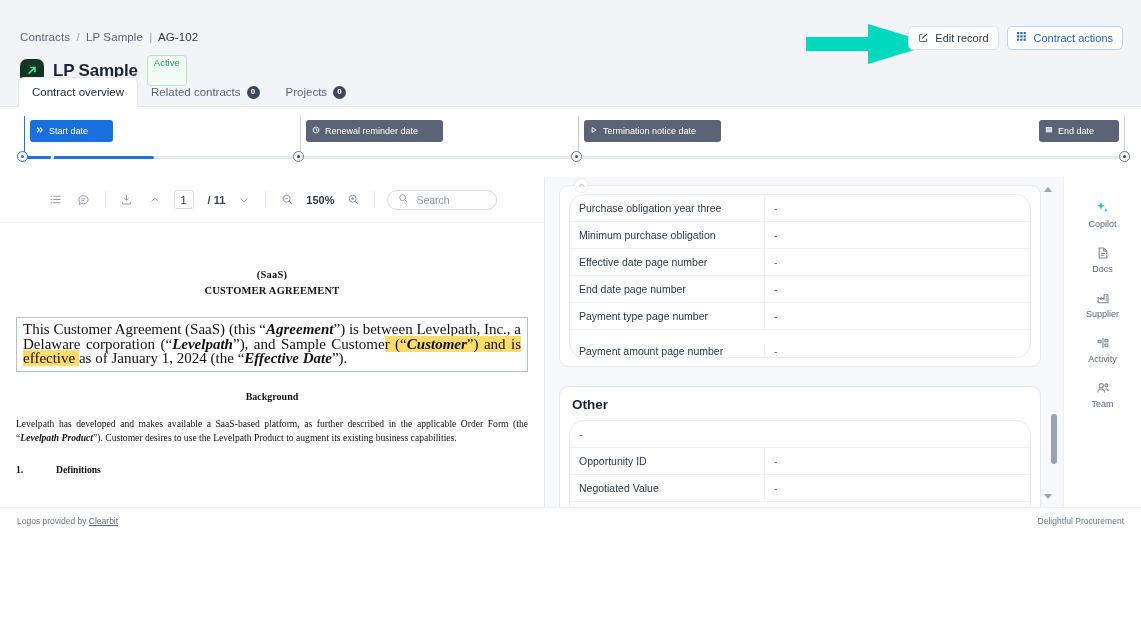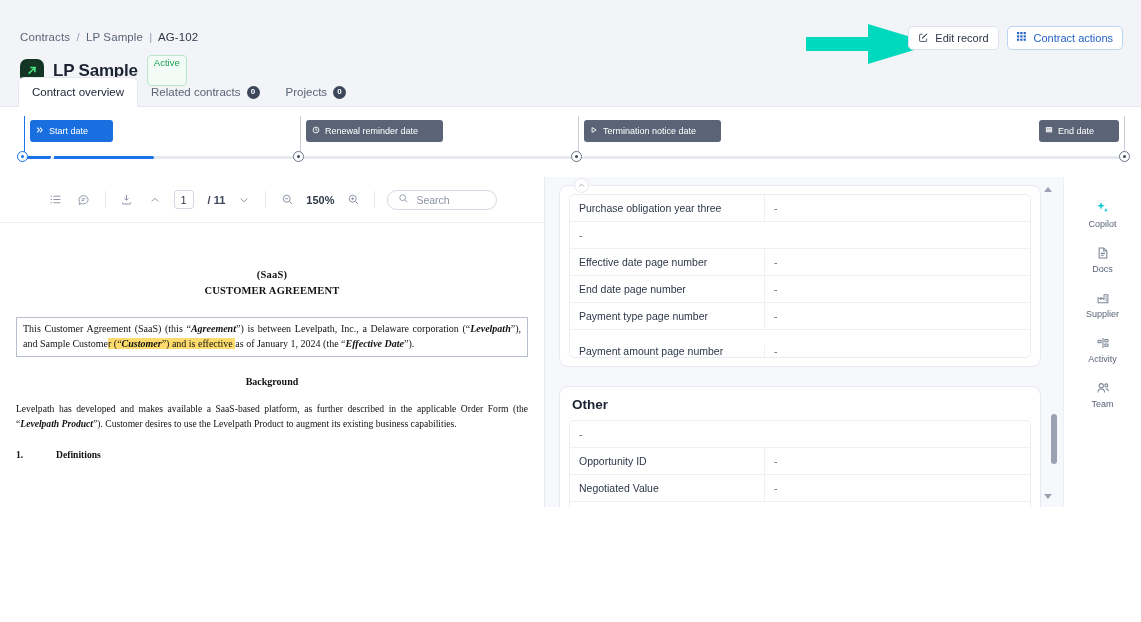--- a/index.html
+++ b/index.html
@@ -169,21 +169,21 @@
     position: relative; width: 100%; height: 284px;
     background: #ffffff; padding: 44px 16px 0; overflow: hidden;
   }
   .doc-h1 {
     text-align: center; font-size: 10.5px; font-weight: bold;
     color: #111; letter-spacing: .2px; line-height: 16px;
     font-family: "Liberation Serif", serif;
   }
   .doc-box {
     margin-top: 18px; border: 1.5px solid #b6bdcb;
-    padding: 4px 6px 5px; font-size: 10px; line-height: 14.5px;
+    padding: 4px 6px 5px; font-size: 15px; line-height: 14.5px;
     color: #111; text-align: justify;
     font-family: "Liberation Serif", serif;
   }
   .doc-h2 {
     margin-top: 19px; text-align: center; font-size: 10px;
     font-weight: bold; color: #111;
     font-family: "Liberation Serif", serif;
   }
   .doc-p {
     margin-top: 15px; font-size: 9.6px; line-height: 14.5px; color: #111;
@@ -213,21 +213,21 @@
     padding: 8px 9px;
   }
   .collapse-btn {
     position: absolute; left: 14px; top: -8px;
     width: 15px; height: 15px; border-radius: 50%;
     background: #fff; border: 1px solid #e6e9ef;
     display: flex; align-items: center; justify-content: center;
     color: #9aa3b4; cursor: pointer;
   }
   .field-table {
-    border: 1px solid #e9ecf2; border-radius: 5px; overflow: hidden;
+    border: 1px solid #e9ecf2; border-radius: 15px; overflow: hidden;
   }
   .frow { display: flex; border-bottom: 1px solid #eef0f5; height: 27px; }
   .frow:last-child { border-bottom: none; align-items: flex-end; }
   .fname {
     width: 195px; display: flex; align-items: center; padding-left: 9px;
     font-size: 10.5px; color: #2d3748; border-right: 1px solid #eef0f5;
     white-space: nowrap; overflow: hidden;
   }
   .fval {
     flex: 1; display: flex; align-items: center; padding-left: 9px;
@@ -510,20 +510,21 @@
           <svg width="7" height="7" viewBox="0 0 10 10" fill="none" stroke="#9aa3b4" stroke-width="1.3">
             <path d="M1.6 6.4 5 3 8.4 6.4"></path>
           </svg>
         </div>
         <div class="field-table">
           <div class="frow">
             <div class="fname">Purchase obligation year three</div>
             <div class="fval">-</div>
           </div>
           <div class="frow">
+            <div class="fname">Minimum purchase obligation</div>
             <div class="fval">-</div>
           </div>
           <div class="frow">
             <div class="fname">Effective date page number</div>
             <div class="fval">-</div>
           </div>
           <div class="frow">
             <div class="fname">End date page number</div>
             <div class="fval">-</div>
           </div>
@@ -613,15 +614,19 @@
               <path d="M2.2 13c0-2.3 1.7-3.8 3.8-3.8S9.8 10.7 9.8 13"></path>
             <circle cx="11.8" cy="5" r="1.7"></circle>
               <path d="M11.2 8.8c1.6 0 2.8 1.2 2.8 2.9"></path>
           </svg>
         </span>
         <span class="rail-lbl">Team</span>
       </div>
     </div>
   </div>
 
+  <div class="footer">
+    <div class="foot-txt"><span>Logos provided by </span><a href="#">Clearbit</a></div>
+    <div class="foot-right">Delightful Procurement</div>
+  </div>
 
   <div class="blank"></div>
 </div>
 
 </body></html>

